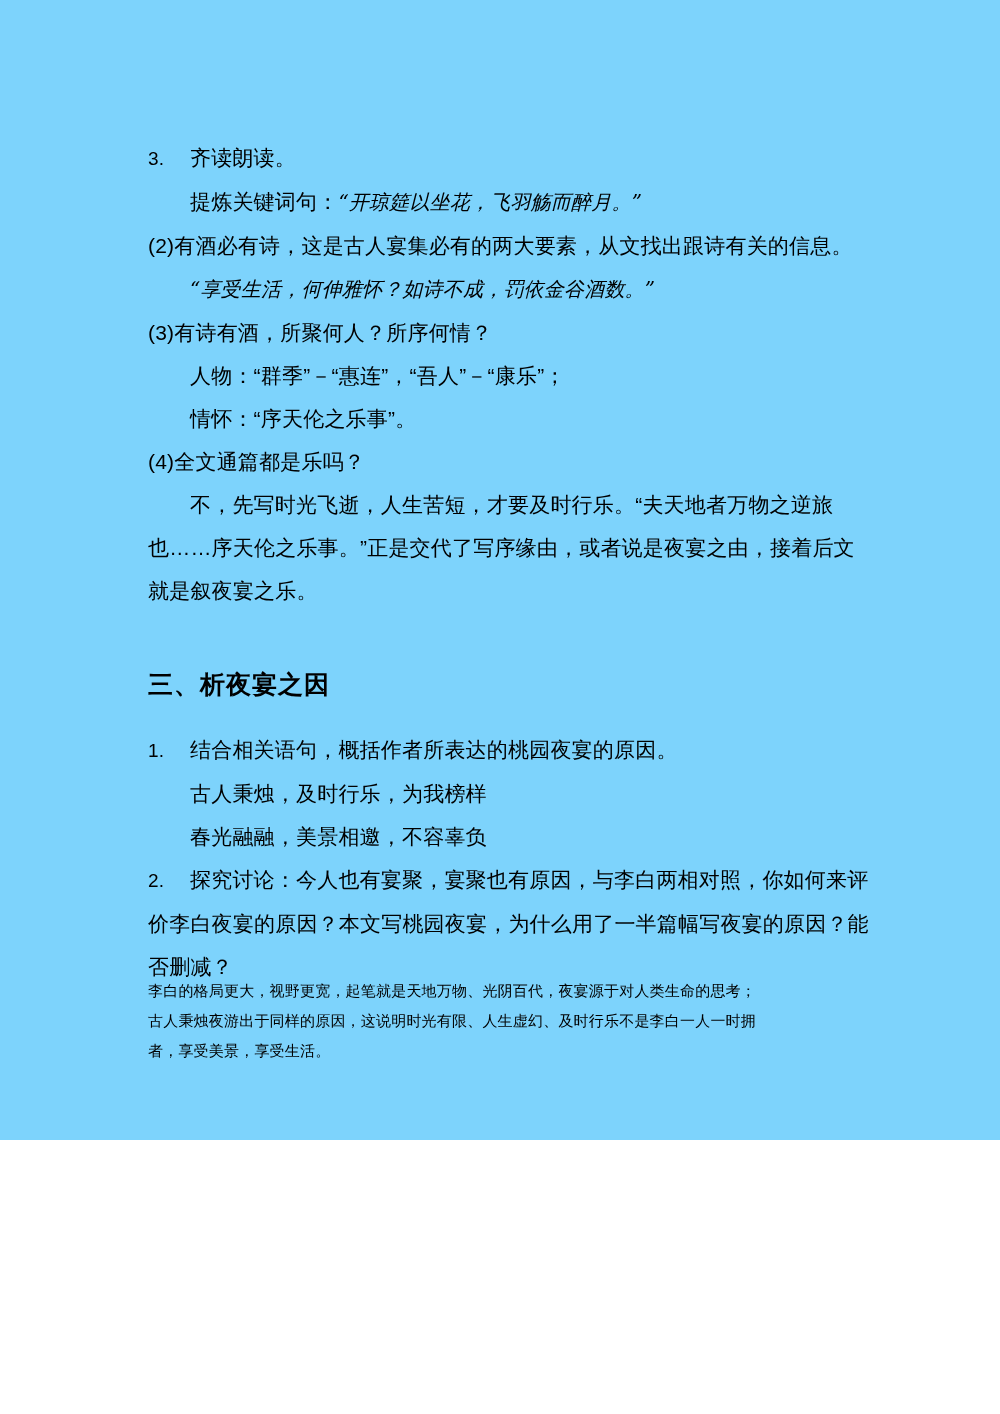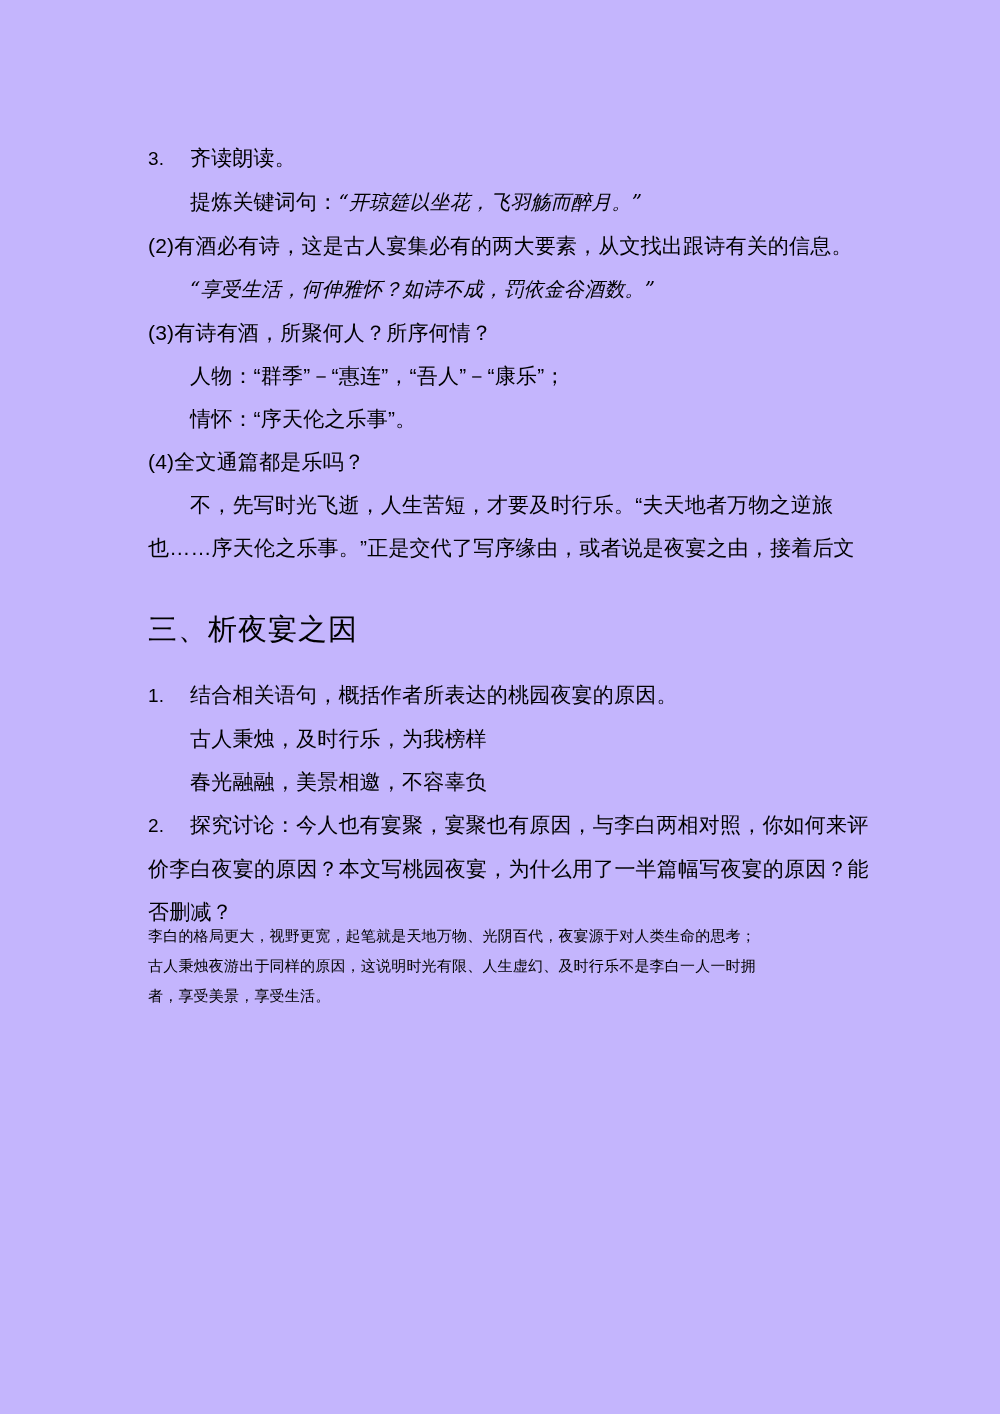--- a/index.html
+++ b/index.html
@@ -1,20 +1,20 @@
 <!DOCTYPE html>
 <html><head>
 <meta charset="utf-8">
 <style>
   html, body { margin: 0; padding: 0; background: #ffffff; }
   .page {
     position: relative;
     width: 1000px;
-    height: 1414px;
-    background: #c4b5fd;
+    height: 1140px;
+    background: #7dd3fc;
     color: #000000;
     font-family: "Liberation Sans", "DejaVu Sans", sans-serif;
     overflow: hidden;
   }
   .content {
     padding: 136px 140px 0 148px;
   }
   .line {
     font-size: 21px;
     line-height: 43px;
@@ -28,23 +28,23 @@
     font-size: 19px;
   }
   .kai {
     font-family: "DejaVu Serif", "Liberation Serif", serif;
     font-style: italic;
     font-size: 20px;
     font-weight: 400;
     text-align: center;
   }
   .heading {
-    margin: 38px 0 0 0;
-    font-size: 29px;
-    font-weight: 400;
+    margin: 50px 0 0 0;
+    font-size: 25px;
+    font-weight: 700;
     line-height: 44px;
     letter-spacing: 1px;
   }
   .section2 { margin-top: 22px; }
   .note { margin-top: -12px; }
   .note .line {
     font-size: 15px;
     line-height: 30px;
     letter-spacing: 0.2px;
   }
@@ -58,20 +58,21 @@
         <div class="line"><span class="marker">3.</span><span class="seg">齐读朗读。</span></div>
         <div class="line indented"><span class="seg">提炼关键词句：</span><span class="kai">“开琼筵以坐花，飞羽觞而醉月。”</span></div>
         <div class="line"><span class="seg">(2)有酒必有诗，这是古人宴集必有的两大要素，从文找出跟诗有关的信息。</span></div>
         <div class="line indented"><span class="kai">“享受生活，何伸雅怀？如诗不成，罚依金谷酒数。”</span></div>
         <div class="line"><span class="seg">(3)有诗有酒，所聚何人？所序何情？</span></div>
         <div class="line indented"><span class="seg">人物：“群季”－“惠连”，“吾人”－“康乐”；</span></div>
         <div class="line indented"><span class="seg">情怀：“序天伦之乐事”。</span></div>
         <div class="line"><span class="seg">(4)全文通篇都是乐吗？</span></div>
         <div class="line indented"><span class="seg">不，先写时光飞逝，人生苦短，才要及时行乐。“夫天地者万物之逆旅</span></div>
         <div class="line"><span class="seg">也……序天伦之乐事。”正是交代了写序缘由，或者说是夜宴之由，接着后文</span></div>
+        <div class="line"><span class="seg">就是叙夜宴之乐。</span></div>
       </div>
     <h2 class="heading">三、析夜宴之因</h2>
     <div id="section2" class="section2">
         <div class="line"><span class="marker">1.</span><span class="seg">结合相关语句，概括作者所表达的桃园夜宴的原因。</span></div>
         <div class="line indented"><span class="seg">古人秉烛，及时行乐，为我榜样</span></div>
         <div class="line indented"><span class="seg">春光融融，美景相邀，不容辜负</span></div>
         <div class="line"><span class="marker">2.</span><span class="seg">探究讨论：今人也有宴聚，宴聚也有原因，与李白两相对照，你如何来评</span></div>
         <div class="line"><span class="seg">价李白夜宴的原因？本文写桃园夜宴，为什么用了一半篇幅写夜宴的原因？能</span></div>
         <div class="line"><span class="seg">否删减？</span></div>
       </div>

